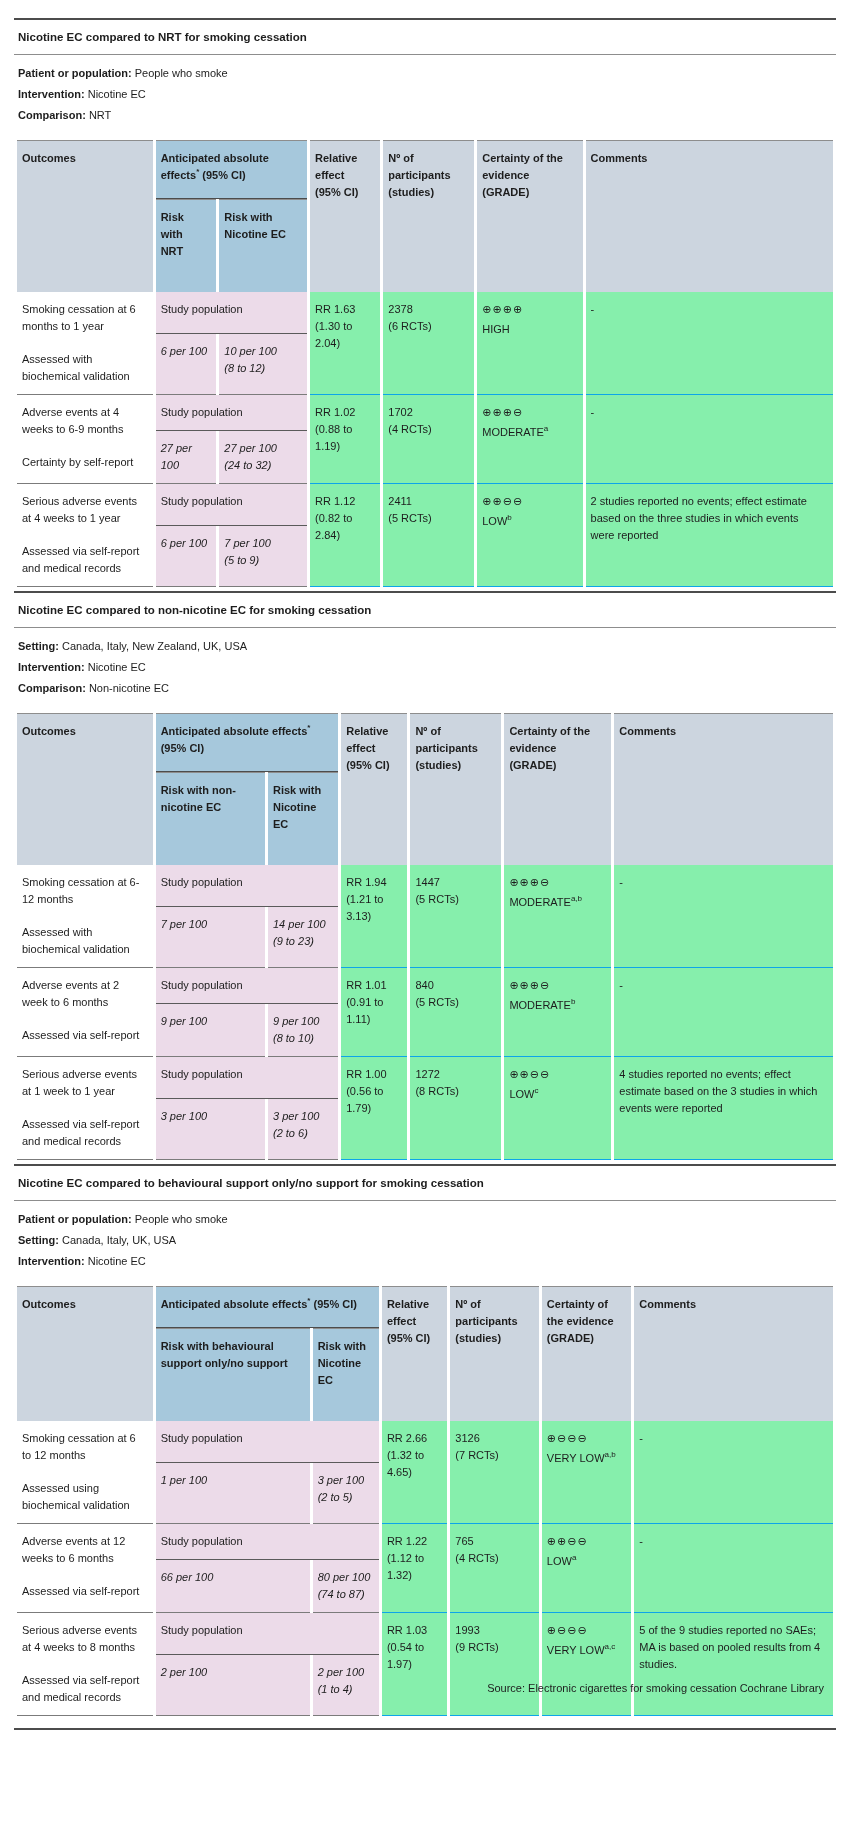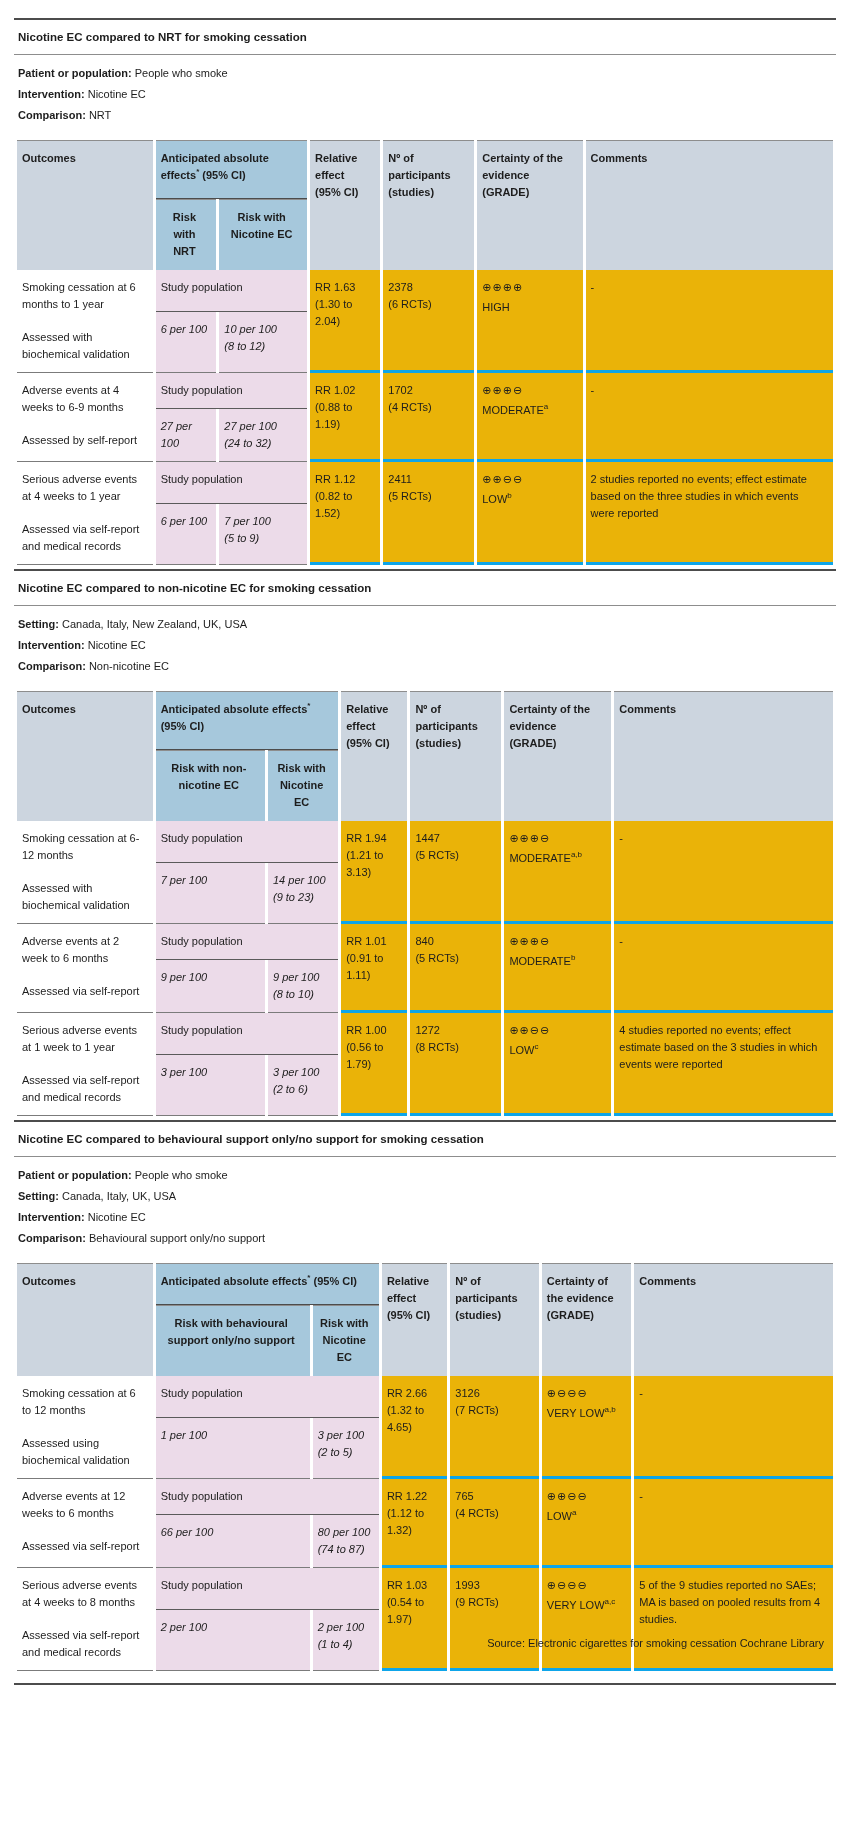--- a/index.html
+++ b/index.html
@@ -45,21 +45,21 @@
     line-height: 17px;
     overflow-wrap: break-word;
   }
   thead th {
     background: #ccd5df;
     border-top: 1px solid #8d8d8d;
     font-weight: bold;
   }
   thead th.h-abs { background: #a6c8dc; }
   thead th.h-abs-top { border-bottom: 1px solid #4c4c4c; padding-bottom: 14px; }
-  thead tr.h-sub th { padding-bottom: 10px; text-align: center; }
+  thead tr.h-sub th { padding-bottom: 32px; }
   sup { font-size: 8px; line-height: 0; }
 
   td.c-outcome {
     background: #ffffff;
     border-bottom: 1px solid #7b7b7b;
     padding-bottom: 18px;
   }
   .outcome-sub { margin-top: 16px; }
   td.c-pop {
     background: #ecdbe9;
@@ -67,22 +67,22 @@
     padding-bottom: 13px;
   }
   td.c-risk {
     background: #ecdbe9;
     border-bottom: 1px solid #7b7b7b;
     padding-bottom: 22px;
     white-space: pre-line;
     font-style: italic;
   }
   td.c-plain {
-    background: #eab308;
-    border-bottom: 3px solid #0ea5e9;
+    background: #86efac;
+    border-bottom: 1px solid #0ea5e9;
     white-space: pre-line;
     margin-top: 48px;
   }
   .grade-symbols { letter-spacing: 1px; font-size: 11px; }
   .grade-label { display: inline-block; margin-top: 3px; }
 
   .source-note {
     position: absolute;
     right: 12px;
     bottom: 36px;
@@ -152,21 +152,21 @@
           <td class="c-plain" rowspan="2">-</td>
         </tr>
         <tr>
           <td class="c-risk">6 per 100</td>
           <td class="c-risk">10 per 100
 (8 to 12)</td>
         </tr>
         <tr>
           <td class="c-outcome" rowspan="2">
             <div>Adverse events at 4 weeks to 6-9 months</div>
-            <div class="outcome-sub">Assessed by self-report</div>
+            <div class="outcome-sub">Certainty by self-report</div>
           </td>
           <td class="c-pop" colspan="2">Study population</td>
           <td class="c-plain" rowspan="2">RR 1.02
 (0.88 to 1.19)</td>
           <td class="c-plain" rowspan="2">1702
 (4 RCTs)</td>
           <td class="c-plain" rowspan="2"><span class="grade-symbols">⊕⊕⊕⊖</span><br><span class="grade-label">MODERATE</span><sup>a</sup></td>
           <td class="c-plain" rowspan="2">-</td>
         </tr>
         <tr>
@@ -174,21 +174,21 @@
           <td class="c-risk">27 per 100
 (24 to 32)</td>
         </tr>
         <tr>
           <td class="c-outcome" rowspan="2">
             <div>Serious adverse events at 4 weeks to 1 year</div>
             <div class="outcome-sub">Assessed via self-report and medical records</div>
           </td>
           <td class="c-pop" colspan="2">Study population</td>
           <td class="c-plain" rowspan="2">RR 1.12
-(0.82 to 1.52)</td>
+(0.82 to 2.84)</td>
           <td class="c-plain" rowspan="2">2411
 (5 RCTs)</td>
           <td class="c-plain" rowspan="2"><span class="grade-symbols">⊕⊕⊖⊖</span><br><span class="grade-label">LOW</span><sup>b</sup></td>
           <td class="c-plain" rowspan="2">2 studies reported no events; effect estimate based on the three studies in which events were reported</td>
         </tr>
         <tr>
           <td class="c-risk">6 per 100</td>
           <td class="c-risk">7 per 100
 (5 to 9)</td>
         </tr>
@@ -289,21 +289,20 @@
   </section>
 
   <section class="sof-section">
     <div class="section-topline"></div>
     <h2 class="section-title">Nicotine EC compared to behavioural support only/no support for smoking cessation</h2>
     <div class="title-underline"></div>
     <div class="info-block">
       <p class="info-line"><span class="info-label">Patient or population:</span> <span>People who smoke</span></p>
       <p class="info-line"><span class="info-label">Setting:</span> <span>Canada, Italy, UK, USA</span></p>
       <p class="info-line"><span class="info-label">Intervention:</span> <span>Nicotine EC</span></p>
-      <p class="info-line"><span class="info-label">Comparison:</span> <span>Behavioural support only/no support</span></p>
     </div>
     <table class="sof" id="t2">
       <colgroup>
           <col class="co-outcome">
           <col class="co-r1">
           <col class="co-r2">
           <col class="co-rel">
           <col class="co-part">
           <col class="co-cert">
           <col class="co-comm">

